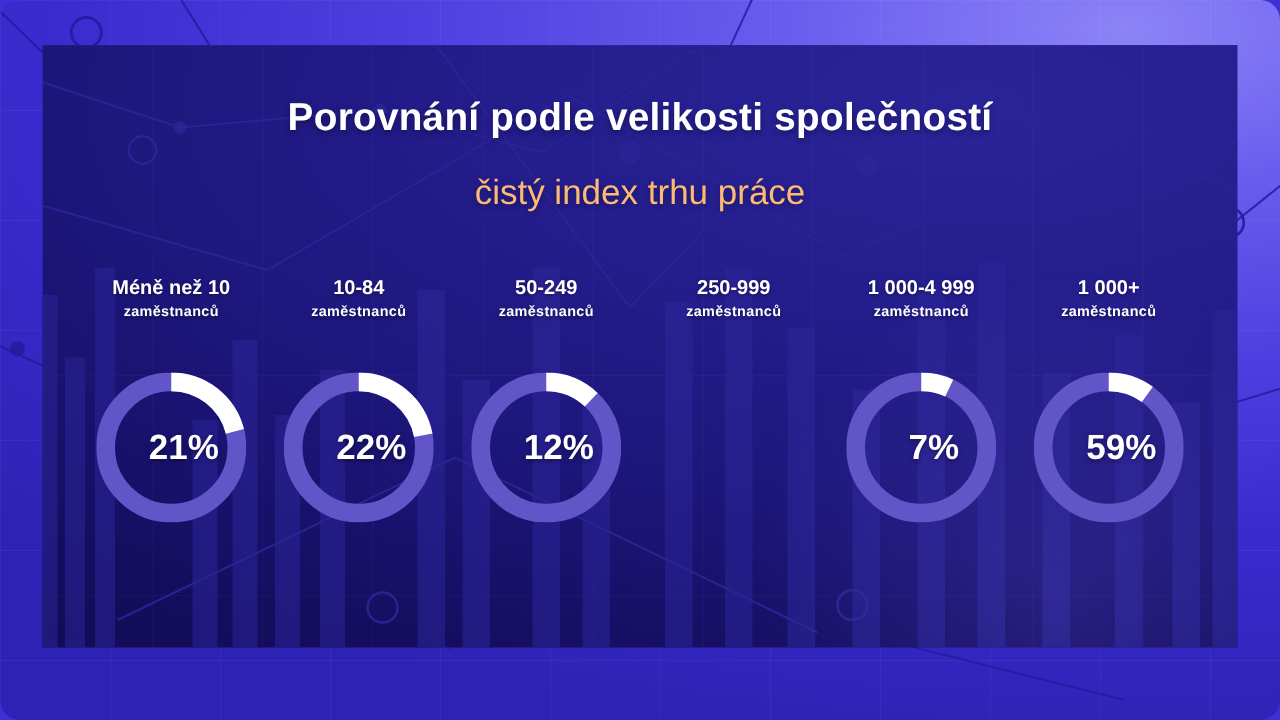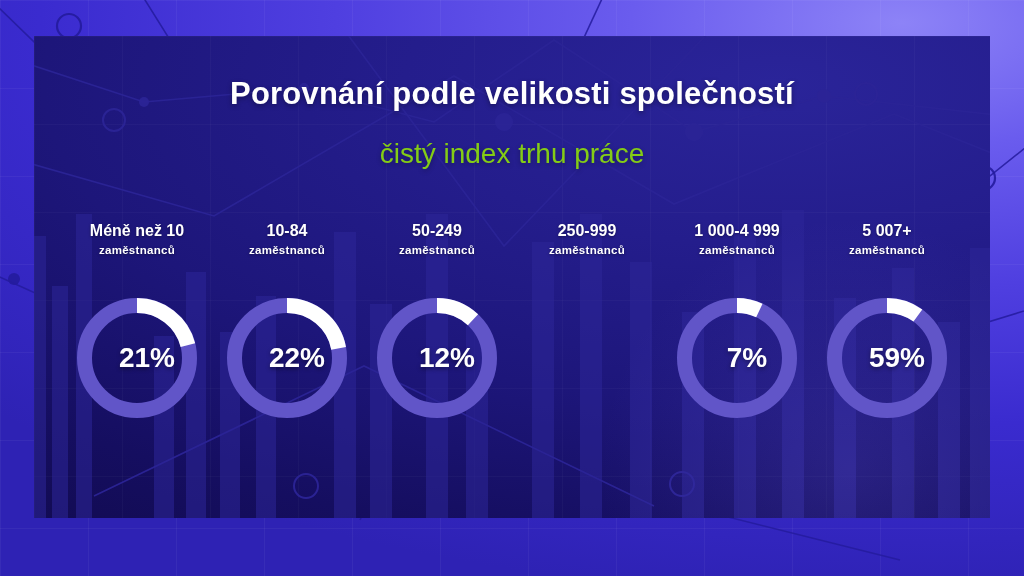--- a/index.html
+++ b/index.html
@@ -4,21 +4,21 @@
 <style>
   * { margin:0; padding:0; box-sizing:border-box; }
   html,body { width:1024px; height:576px; overflow:hidden; }
   body {
     font-family:"Liberation Sans", sans-serif;
     background:#3d2fd6;
     position:relative;
   }
 
   
-  #stage { position:absolute; inset:0; overflow:hidden; }
+  #stage { position:absolute; inset:0; overflow:hidden;border-radius:16px; }
 
   .bg-base {
     position:absolute; inset:0;
     background:
       radial-gradient(120% 100% at 88% 4%, #8d83f7 0%, #6a5cee 22%, #4f3fe0 46%, #3a2bcf 70%, #2e22b4 100%);
   }
   .bg-grid {
     position:absolute; inset:0;
     background-image:
       linear-gradient(rgba(255,255,255,.045) 1px, transparent 1px),
@@ -54,21 +54,21 @@
   .content { position:absolute; inset:0; }
 
   .title {
     position:absolute; top:76px; left:0; width:100%;
     text-align:center; color:#ffffff;
     font-size:31px; font-weight:bold; letter-spacing:.2px;
     text-shadow:0 2px 5px rgba(0,0,0,.35);
   }
   .subtitle {
     position:absolute; top:138px; left:0; width:100%;
-    text-align:center; color:#84cc16;
+    text-align:center; color:#fdba74;
     font-size:28px; font-weight:normal;
     text-shadow:0 2px 5px rgba(0,0,0,.3);
   }
 
   .cards {
     position:absolute; top:222px; left:34px; width:956px;
     display:flex; justify-content:space-between; align-items:flex-start;
     padding:0 28px;
   }
   .card { width:150px; display:flex; flex-direction:column; align-items:center; }
@@ -225,21 +225,21 @@
           <div class="cat-sub">zaměstnanců</div>
           <div class="donut-wrap">
             <svg viewBox="0 0 120 120">
               <circle cx="60" cy="60" r="52.5" fill="none" stroke="#6155c8" stroke-width="15"></circle>
               <circle cx="60" cy="60" r="52.5" fill="none" stroke="#ffffff" stroke-width="15" stroke-dasharray="23.09 306.78" transform="rotate(-90 60 60)"></circle>
             </svg>
             <div class="donut-value">7%</div>
           </div>
         </div>
         <div class="card">
-          <div class="cat-title">5 007+</div>
+          <div class="cat-title">1 000+</div>
           <div class="cat-sub">zaměstnanců</div>
           <div class="donut-wrap">
             <svg viewBox="0 0 120 120">
               <circle cx="60" cy="60" r="52.5" fill="none" stroke="#6155c8" stroke-width="15"></circle>
               <circle cx="60" cy="60" r="52.5" fill="none" stroke="#ffffff" stroke-width="15" stroke-dasharray="32.99 296.88" transform="rotate(-90 60 60)"></circle>
             </svg>
             <div class="donut-value">59%</div>
           </div>
         </div>
       </div>

